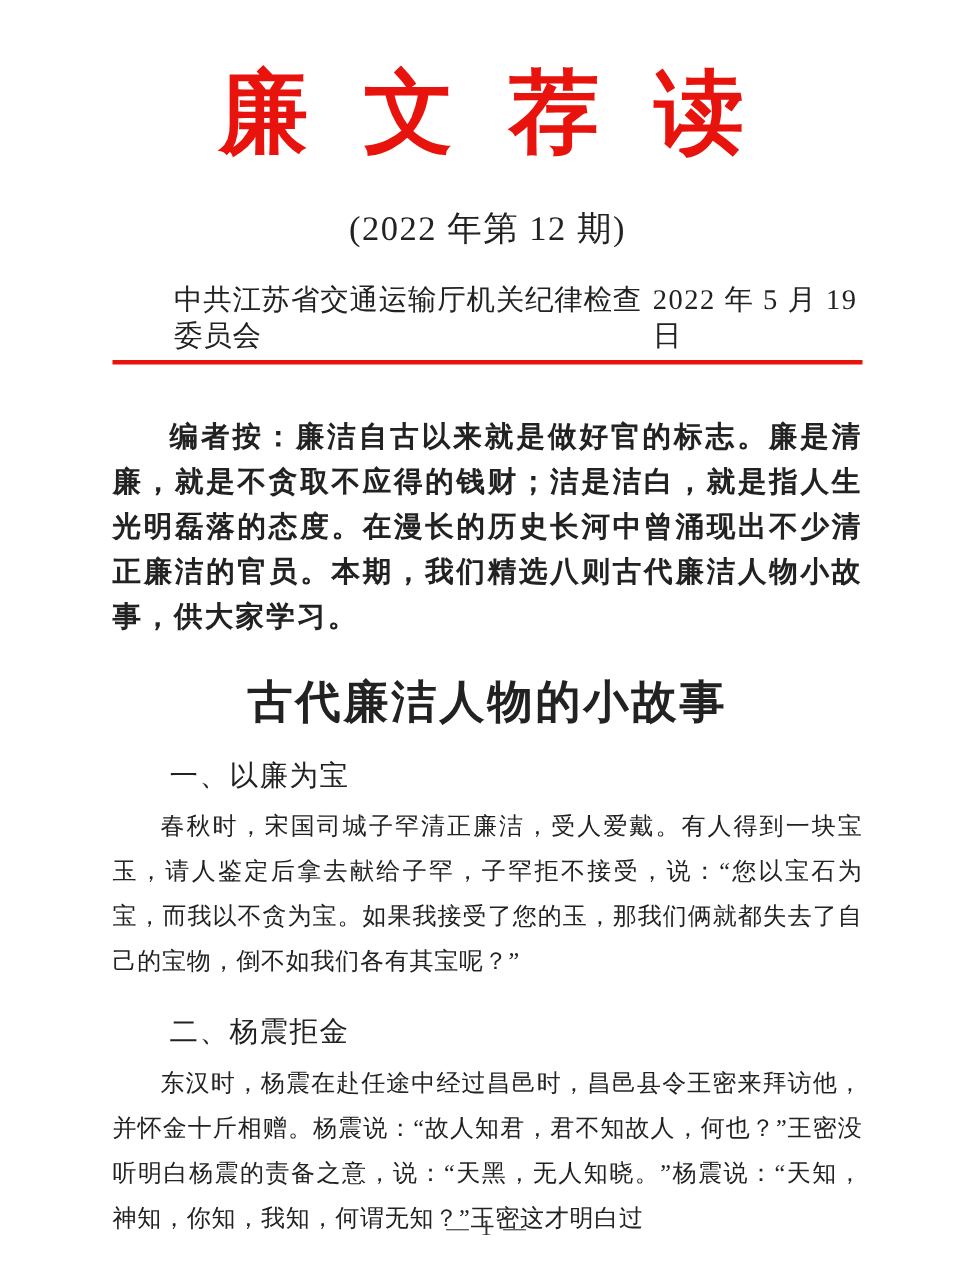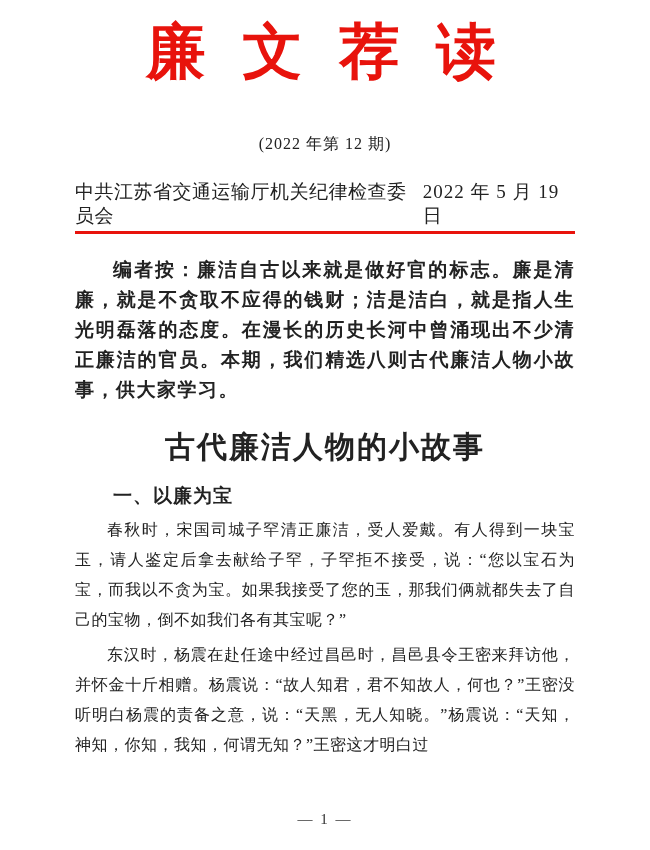--- a/index.html
+++ b/index.html
@@ -12,77 +12,78 @@
     height: 850px;
     position: relative;
     overflow: hidden;
     font-family: "Liberation Serif", "DejaVu Serif", serif;
     color: #222222;
   }
   .page {
     box-sizing: border-box;
     width: 650px;
     height: 850px;
-    padding: 12px 75px 0 75px;
+    padding: 36px 75px 0 75px;
     position: relative;
   }
   .masthead-title {
     text-align: center;
     color: #e8130c;
     font-size: 60px;
     line-height: 78px;
     font-weight: bold;
     letter-spacing: 8px;
     white-space: nowrap;
     font-family: "DejaVu Serif", "Liberation Serif", serif;
   }
   .issue-line {
     text-align: center;
-    font-size: 16px;
+    font-size: 23px;
     line-height: 20px;
-    margin-top: 44px;
+    margin-top: 29px;
     letter-spacing: 1px;
   }
   .header-row {
     display: flex;
     justify-content: space-between;
     align-items: baseline;
     margin-top: 26px;
     font-size: 19px;
     line-height: 24px;
+    margin-left: 41px;
   }
   .org-name { letter-spacing: 0.5px; }
   .issue-date { letter-spacing: 1px; }
   .red-rule {
     height: 3px;
     background: #e8130c;
     margin-top: 3px;
   }
   .editor-note {
-    margin-top: 21px;
+    margin-top: 34px;
     font-size: 19px;
     line-height: 30px;
     font-weight: bold;
     text-align: justify;
     text-indent: 2em;
     letter-spacing: 1.5px;
   }
   .article-title {
     margin-top: 25px;
     text-align: center;
     font-size: 30px;
     line-height: 34px;
     font-weight: bold;
     letter-spacing: 2px;
   }
   .section-heading {
     margin-top: 18px;
     font-size: 19px;
     line-height: 28px;
-    font-weight: bold;
+    font-weight: normal;
     font-family: "Liberation Sans", "DejaVu Sans", sans-serif;
     text-indent: 2em;
     letter-spacing: 1px;
   }
   .section-body {
     margin-top: 5px;
     font-size: 16px;
     line-height: 30px;
     text-align: justify;
     text-indent: 2em;
@@ -116,18 +117,19 @@
   <div class="red-rule"></div>
 
   <div class="editor-note">编者按：廉洁自古以来就是做好官的标志。廉是清廉，就是不贪取不应得的钱财；洁是洁白，就是指人生光明磊落的态度。在漫长的历史长河中曾涌现出不少清正廉洁的官员。本期，我们精选八则古代廉洁人物小故事，供大家学习。</div>
 
   <div class="article-title">古代廉洁人物的小故事</div>
 
   <div class="section-heading">一、以廉为宝</div>
 
   <div class="section-body">春秋时，宋国司城子罕清正廉洁，受人爱戴。有人得到一块宝玉，请人鉴定后拿去献给子罕，子罕拒不接受，说：“您以宝石为宝，而我以不贪为宝。如果我接受了您的玉，那我们俩就都失去了自己的宝物，倒不如我们各有其宝呢？”</div>
 
+  <div class="section-heading">二、杨震拒金</div>
 
   <div class="section-body">东汉时，杨震在赴任途中经过昌邑时，昌邑县令王密来拜访他，并怀金十斤相赠。杨震说：“故人知君，君不知故人，何也？”王密没听明白杨震的责备之意，说：“天黑，无人知晓。”杨震说：“天知，神知，你知，我知，何谓无知？”王密这才明白过</div>
 
   <div class="page-footer">— 1 —</div>
 
 </div>
 
 </body></html>

